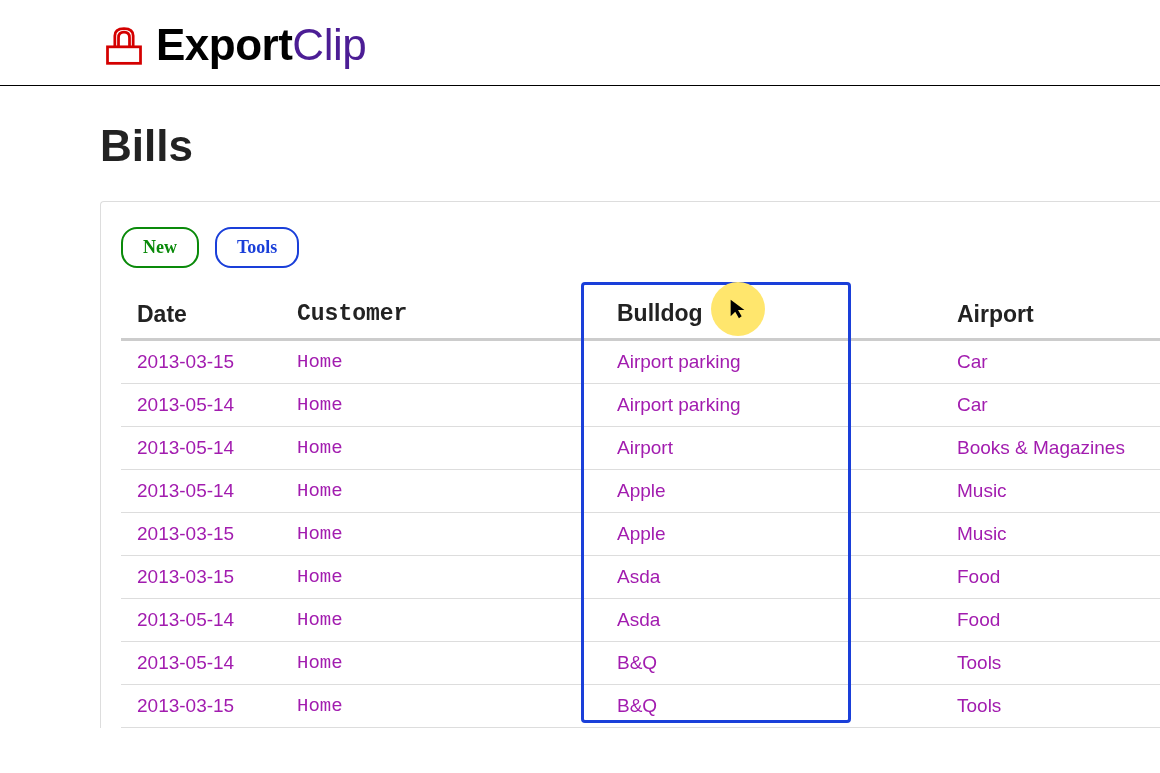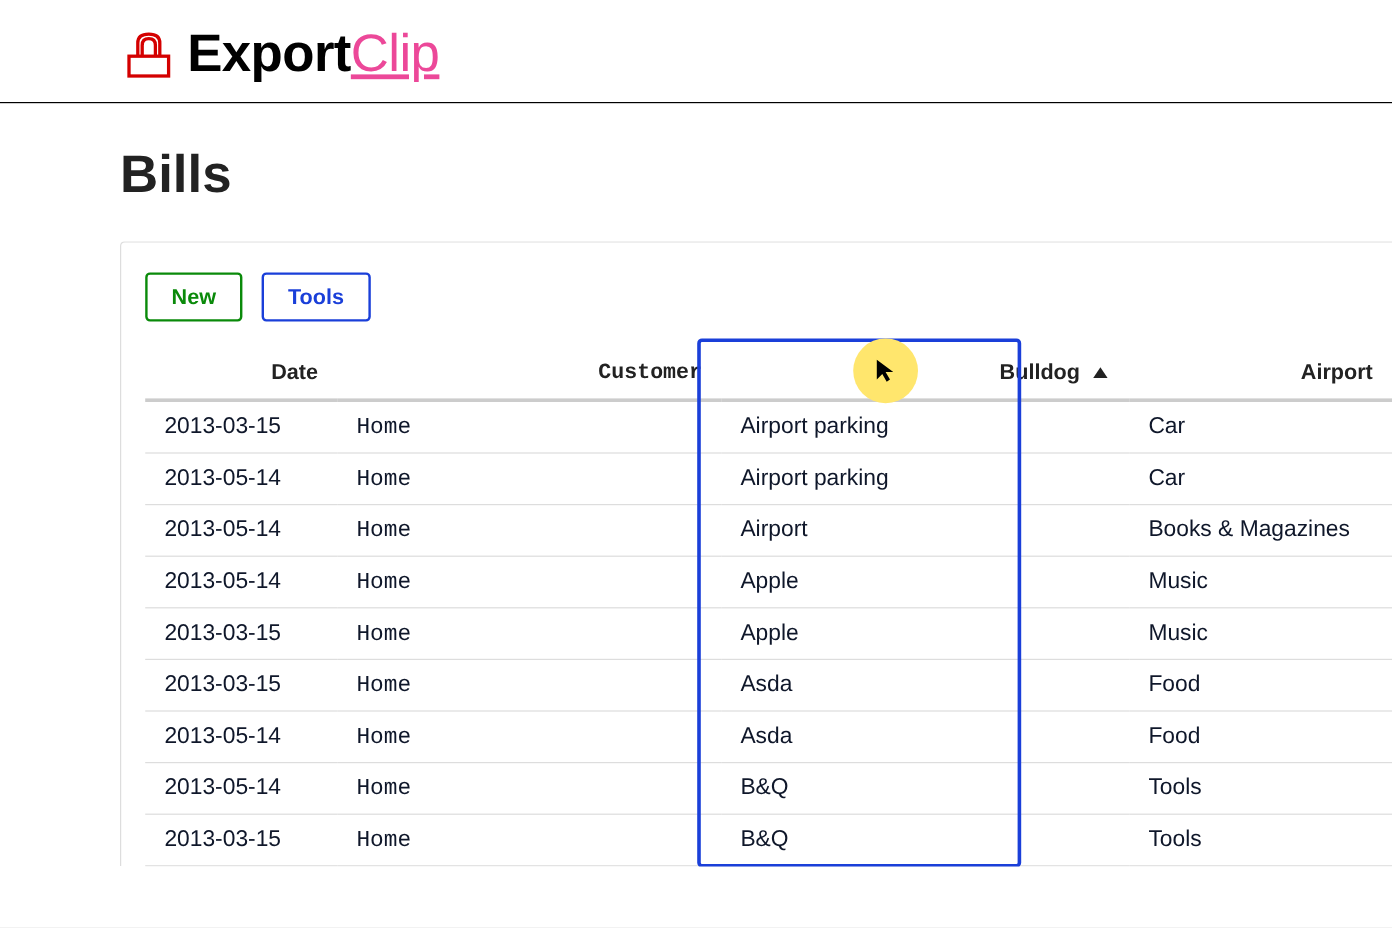--- a/index.html
+++ b/index.html
@@ -21,21 +21,21 @@
       margin-right: 8px;
       display: flex;
       align-items: center;
       justify-content: center;
     }
     .logo-text {
       font-size: 44px;
       letter-spacing: -0.5px;
     }
     .logo-bold { font-weight: 700; }
-    .logo-light { font-weight: 300; color: #ec4899; text-decoration: underline; }
+    .logo-light { font-weight: 300; color: #4c1d95; }
     .page-title {
       font-size: 44px;
       font-weight: 700;
       margin: 35px 50px 30px 100px;
       color: #222;
     }
     .card {
       margin: 0 0 0 100px;
       border: 1px solid #ddd;
       border-right: none;
@@ -45,51 +45,51 @@
     }
     .button-row {
       display: flex;
       gap: 16px;
       margin-bottom: 20px;
       margin-left: 0;
     }
     .btn {
       padding: 8px 20px;
       background: #fff;
-      border-radius: 4px;
+      border-radius: 16px;
       font-size: 18px;
       font-weight: 700;
       cursor: pointer;
-      font-family: Liberation Sans, sans-serif;
+      font-family: Liberation Serif, serif;
     }
     .btn-new {
       border: 2px solid #0a8a0a;
       color: #0a8a0a;
     }
     .btn-export {
       border: 2px solid #1a3fd9;
       color: #1a3fd9;
     }
     table {
       width: 100%;
       border-collapse: collapse;
       margin-top: 10px;
     }
     thead th {
-      text-align: right;
-      font-size: 18px;
+      text-align: left;
+      font-size: 23px;
       font-weight: 700;
       color: #222;
       padding: 12px 16px 10px 16px;
       border-bottom: 3px solid #ccc;
     }
     tbody td {
       padding: 10px 16px;
       font-size: 19px;
-      color: #0f172a;
+      color: #a21caf;
       border-bottom: 1px solid #ddd;
     }
     .col-date { width: 160px; }
     .col-customer { width: 320px; font-family: Liberation Mono, monospace; }
     .col-supplier { width: 340px; position: relative; }
     .col-category { width: auto; }
     .sort-icon {
       display: inline-block;
       margin-left: 4px;
       vertical-align: middle;

